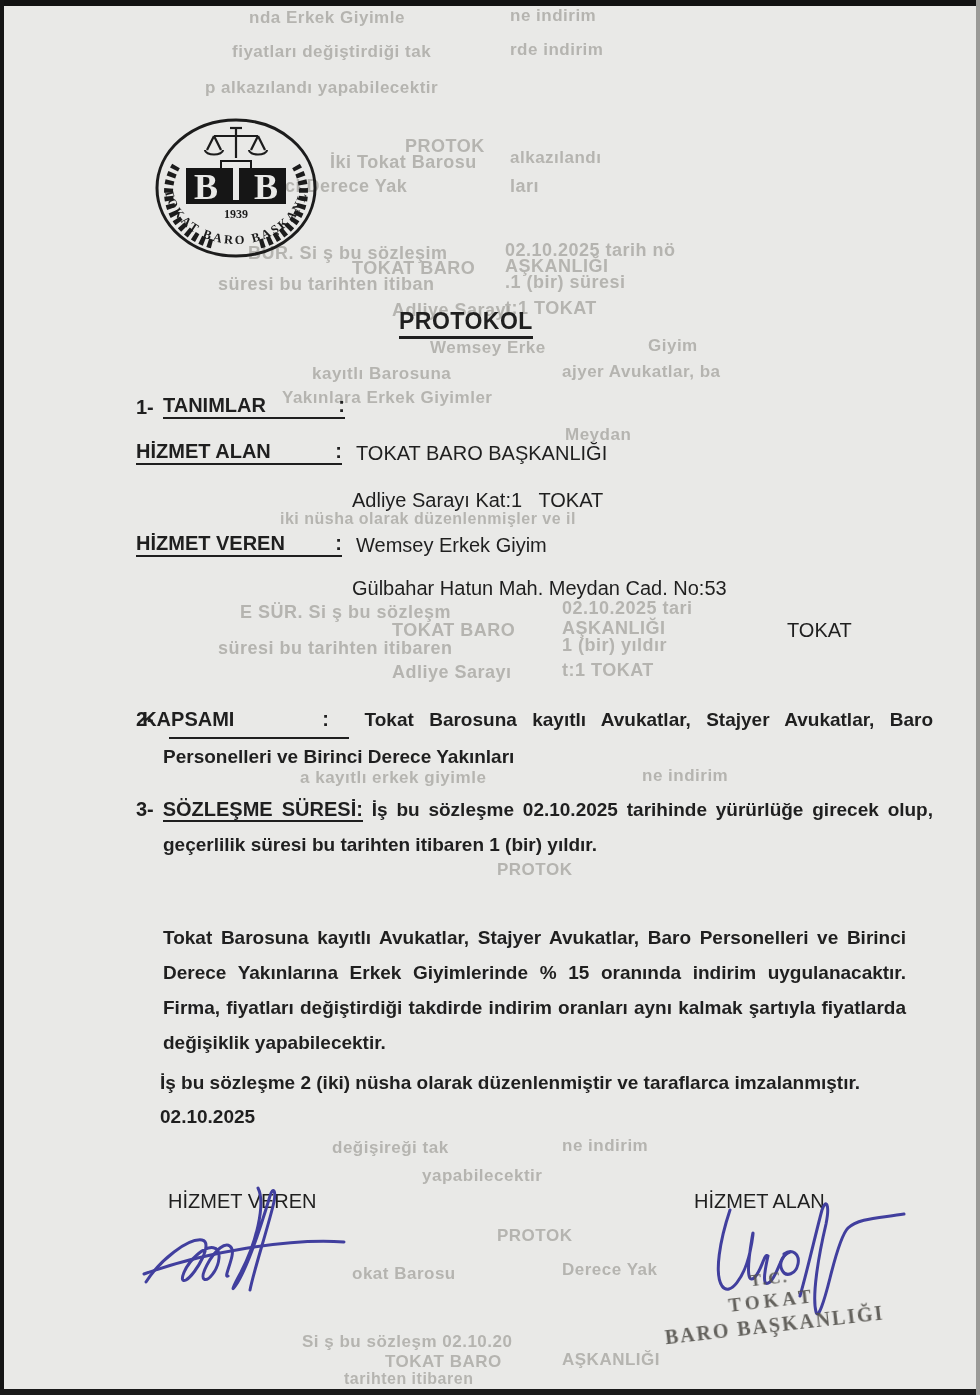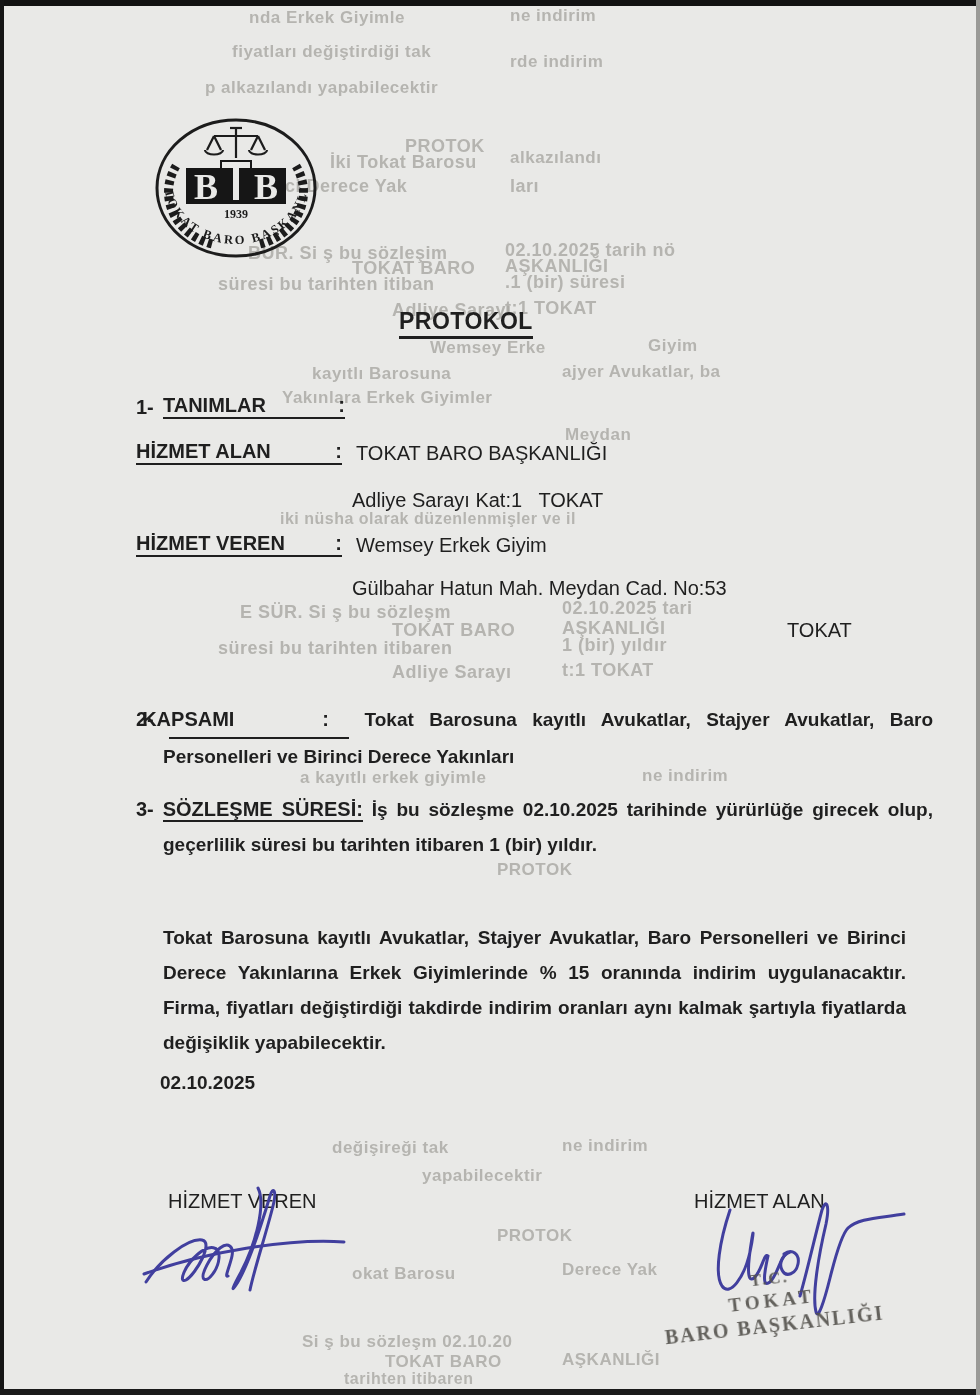--- a/index.html
+++ b/index.html
@@ -76,21 +76,21 @@
 </style>
 </head>
 <body>
 
 <div class="page">
 
   <div id="ghost-layer">
       <span class="ghost" style="left: 205px; top: 8px; font-size: 17px; margin-left: 44px;">nda Erkek Giyimle</span>
       <span class="ghost" style="left: 510px; top: 6px; font-size: 17px;">ne indirim</span>
       <span class="ghost" style="left: 232px; top: 42px; font-size: 17px;">fiyatları değiştirdiği tak</span>
-      <span class="ghost" style="left: 510px; top: 52px; font-size: 17px;">rde indirim</span>
+      <span class="ghost" style="left: 510px; top: 40px; font-size: 17px;">rde indirim</span>
       <span class="ghost" style="left: 205px; top: 78px; font-size: 17px;">p alkazılandı yapabilecektir</span>
       <span class="ghost" style="left: 405px; top: 136px; font-size: 18px;">PROTOK</span>
       <span class="ghost" style="left: 330px; top: 152px; font-size: 18px;">İki Tokat Barosu</span>
       <span class="ghost" style="left: 510px; top: 148px; font-size: 17px;">alkazılandı</span>
       <span class="ghost" style="left: 255px; top: 176px; font-size: 18px;">irinci Derece Yak</span>
       <span class="ghost" style="left: 510px; top: 176px; font-size: 18px;">ları</span>
       <span class="ghost" style="left: 248px; top: 243px; font-size: 18px;">BUR. Si ş bu sözleşim</span>
       <span class="ghost" style="left: 505px; top: 240px; font-size: 18px;">02.10.2025 tarih nö</span>
       <span class="ghost" style="left: 352px; top: 258px; font-size: 18px;">TOKAT BARO</span>
       <span class="ghost" style="left: 505px; top: 256px; font-size: 18px;">AŞKANLIĞI</span>
@@ -201,20 +201,21 @@
 
   <div class="abs para hang" style="left:136px;top:792px;width:770px">
     <span class="num">3-</span>
     <span class="u">SÖZLEŞME SÜRESİ:</span>
     <span>İş bu sözleşme 02.10.2025 tarihinde yürürlüğe girecek olup, geçerlilik süresi bu tarihten itibaren 1 (bir) yıldır.</span>
   </div>
 
   <div class="abs para" style="left:163px;top:920px;width:743px">Tokat Barosuna kayıtlı Avukatlar, Stajyer Avukatlar, Baro Personelleri ve Birinci Derece Yakınlarına Erkek Giyimlerinde % 15 oranında indirim uygulanacaktır. Firma, fiyatları değiştirdiği takdirde indirim oranları aynı kalmak şartıyla fiyatlarda değişiklik yapabilecektir.</div>
 
   <div class="abs closing" style="left:160px;top:1066px;width:752px">
+    <div>İş bu sözleşme 2 (iki) nüsha olarak düzenlenmiştir ve taraflarca imzalanmıştır.</div>
     <div>02.10.2025</div>
   </div>
 
   <span class="abs sig-label" style="left:168px;top:1190px">HİZMET VEREN</span>
   <svg class="abs" style="left:140px;top:1182px" width="210" height="118" viewBox="0 0 210 118">
     <g fill="none" style="stroke:var(--signature,#413f9e)" stroke-width="3" stroke-linecap="round">
       <path d="M6,100 C20,78 48,56 62,58 C74,60 56,92 46,98 C38,102 44,84 58,72 C70,62 80,64 79,76 C78,88 68,100 64,97 C60,94 70,74 80,66 C88,60 94,64 92,74 C90,84 84,96 88,94"></path>
       <path d="M118,6 C126,22 116,62 100,92 C94,103 90,112 96,103 C108,85 124,34 130,14 C133,4 137,8 133,24 C126,52 114,88 110,108"></path>
       <path d="M4,92 C64,70 150,56 204,60"></path>
     </g>

